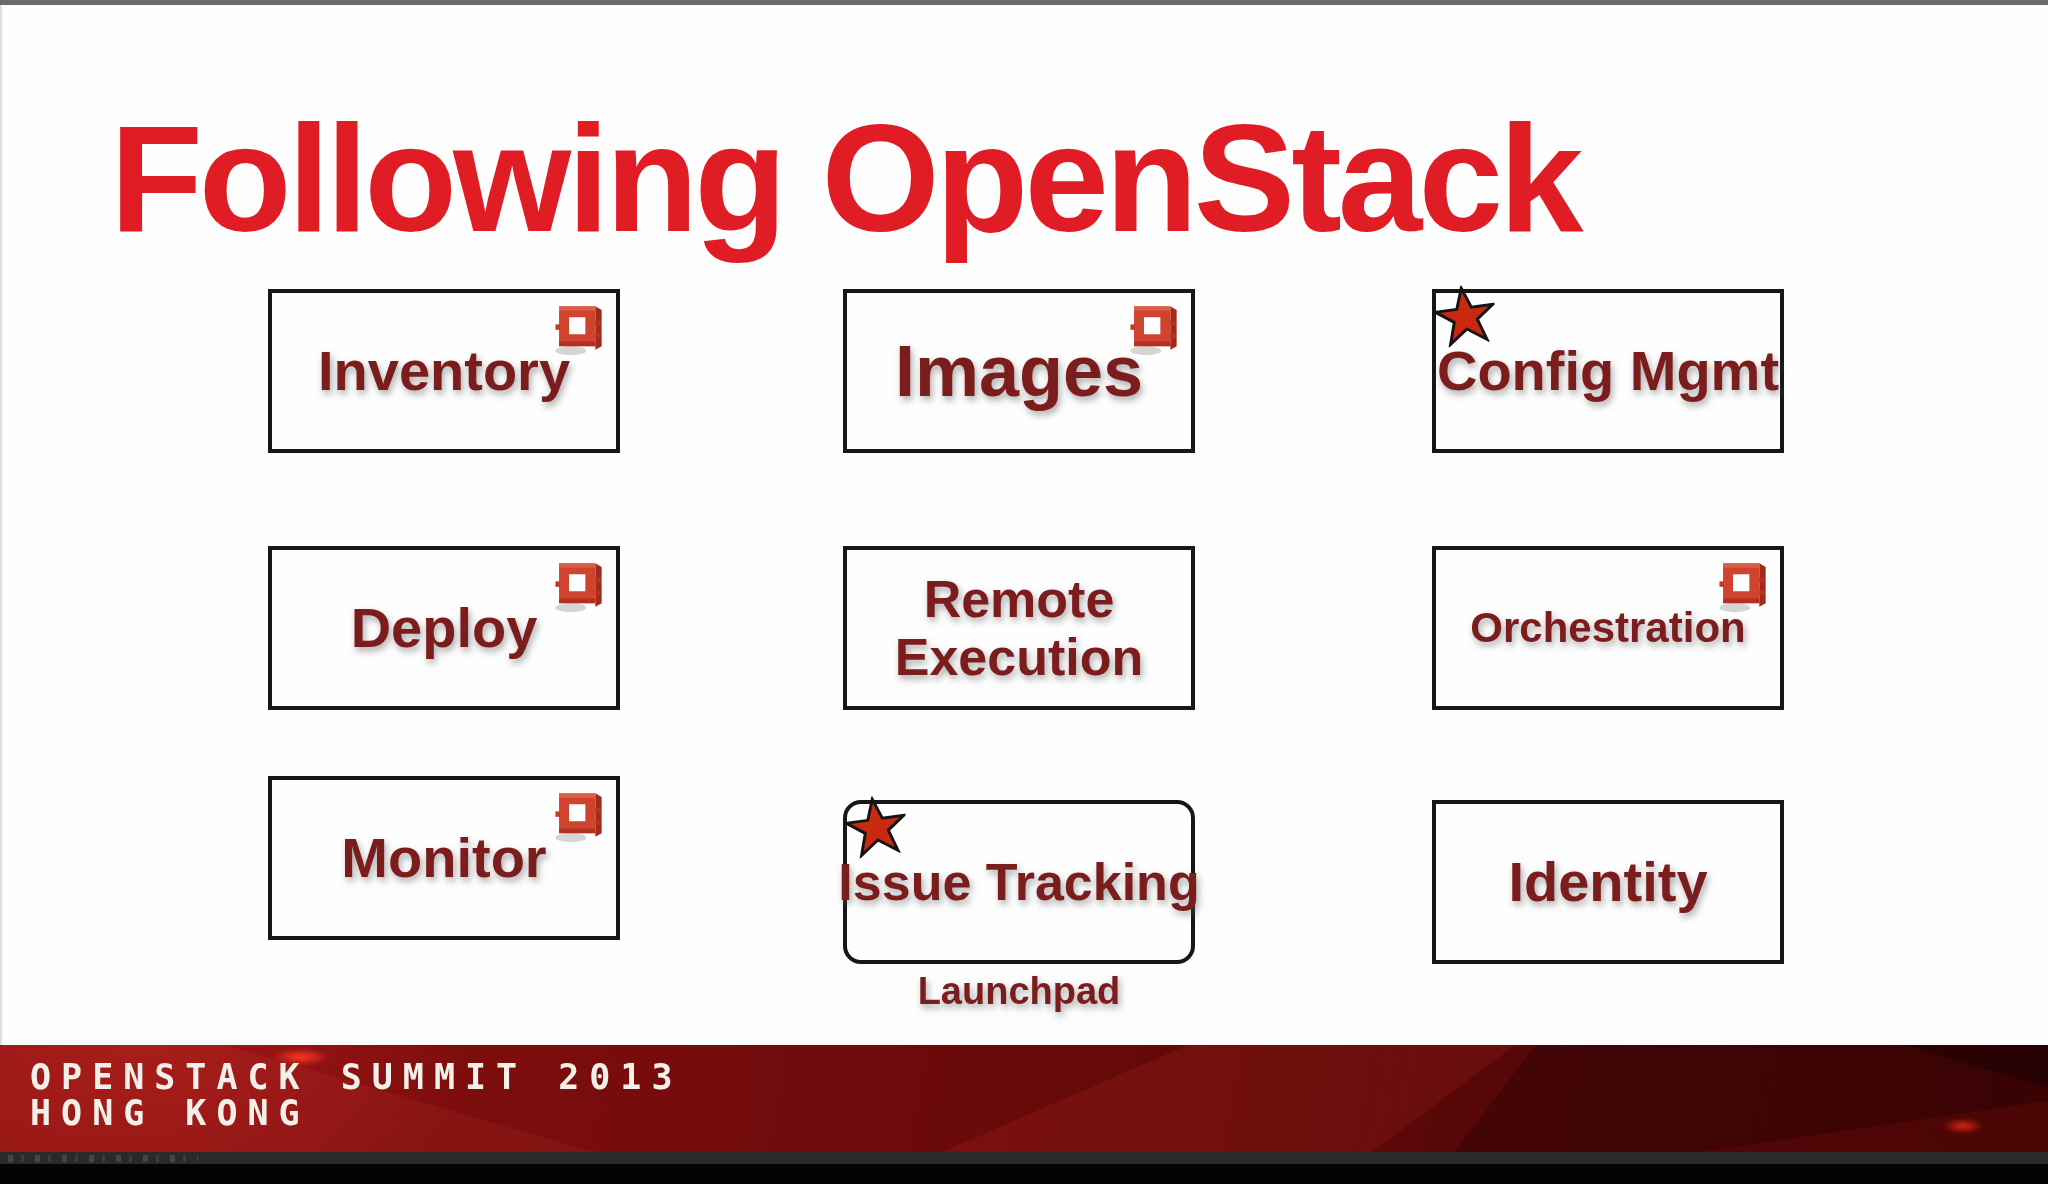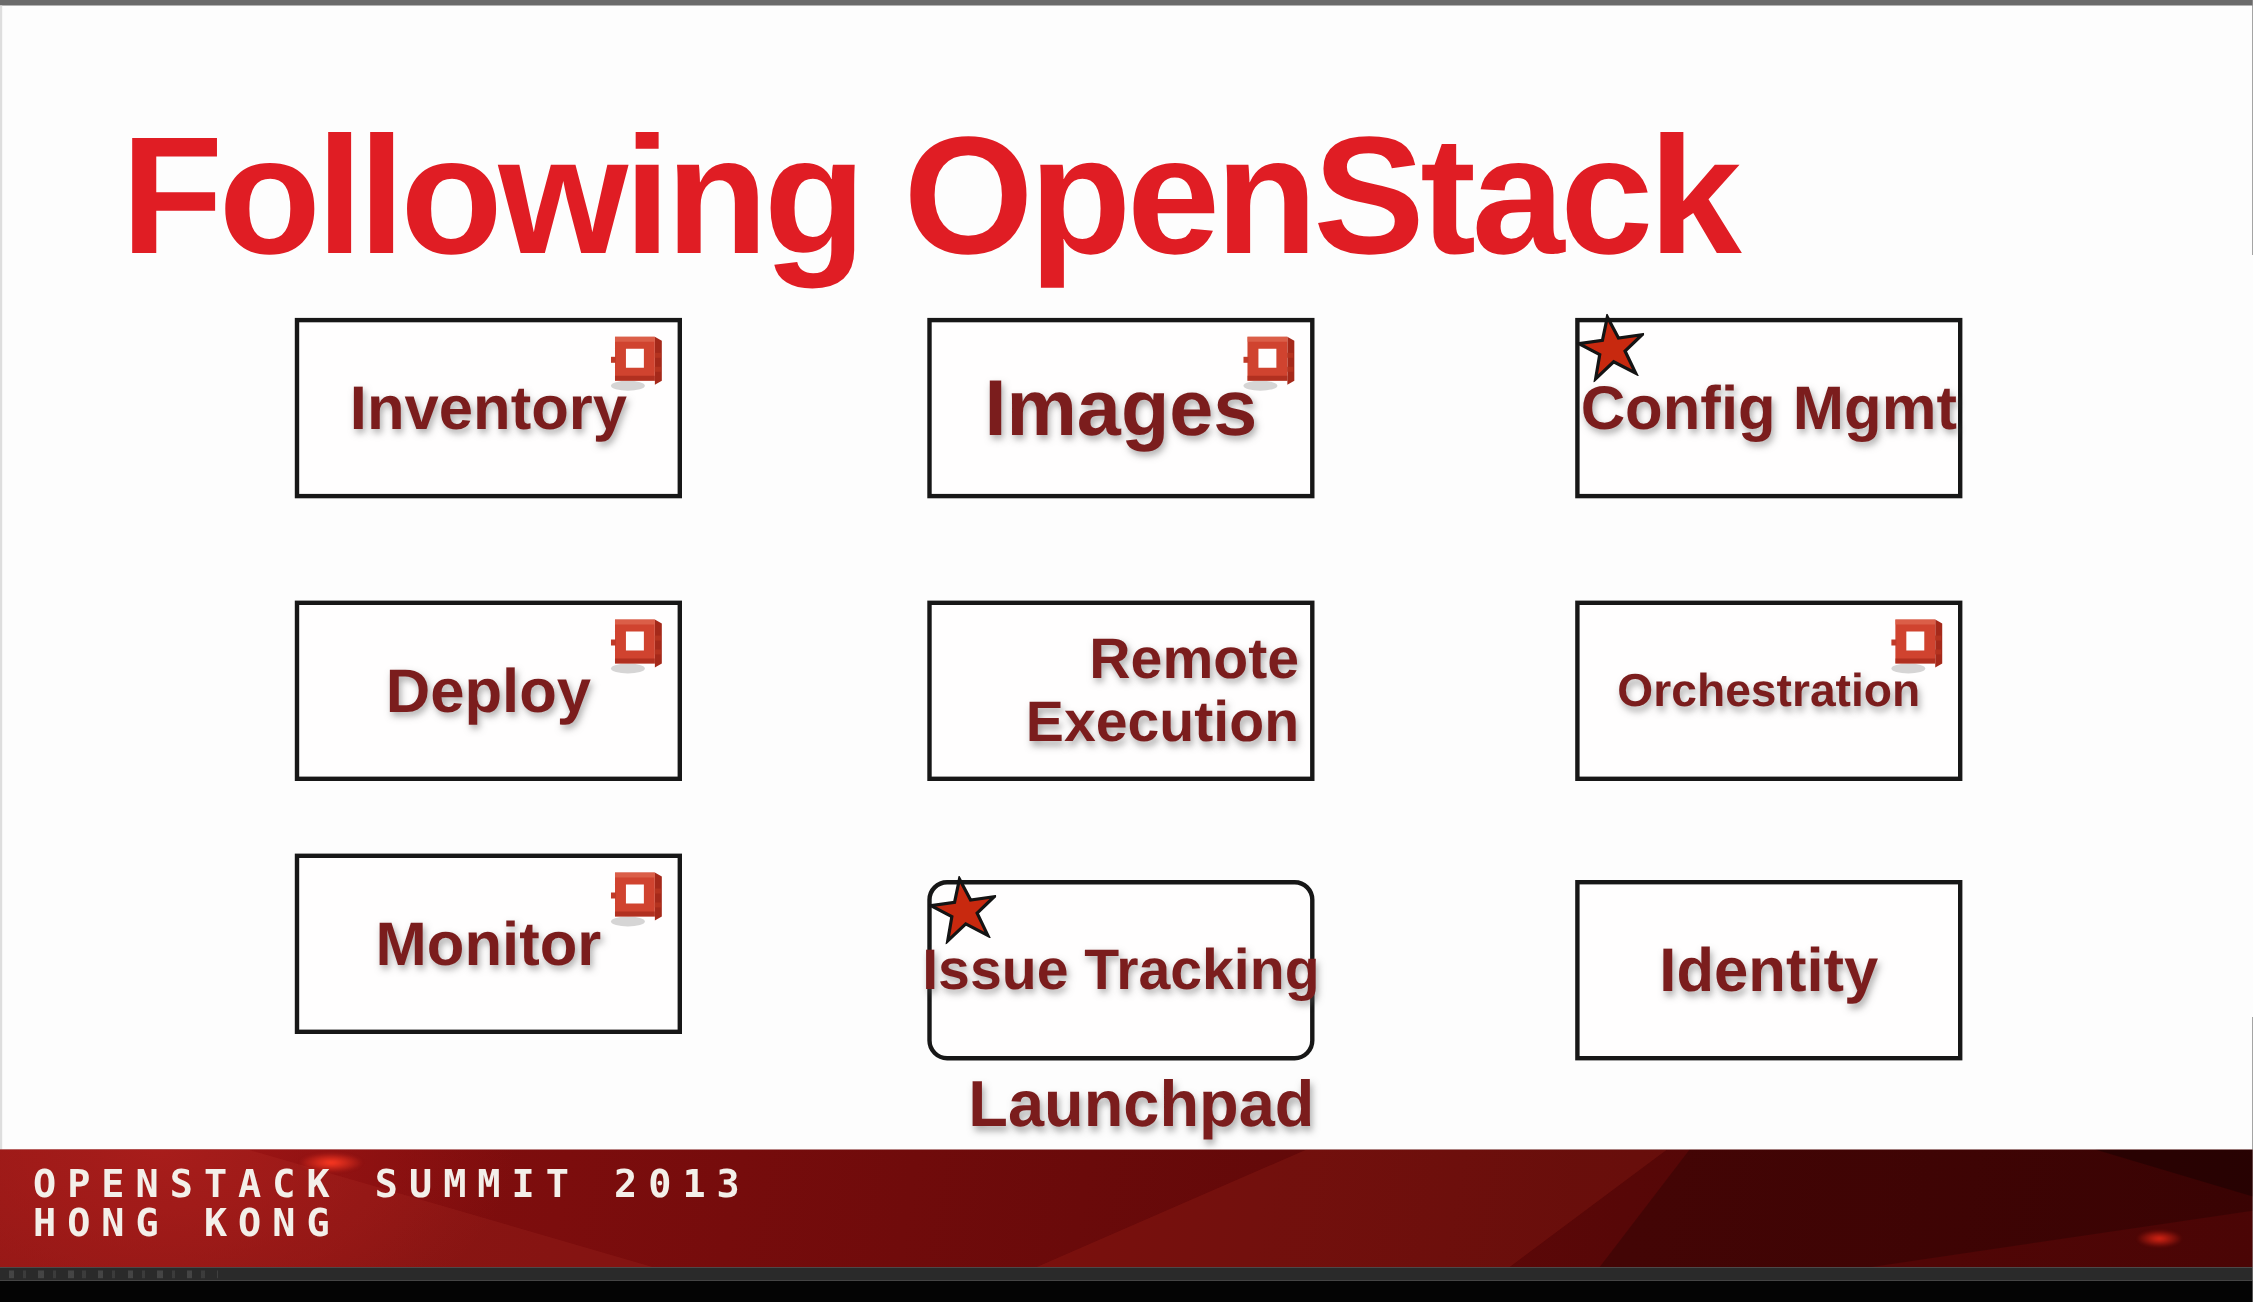--- a/index.html
+++ b/index.html
@@ -20,28 +20,28 @@
   .gbox {
     position:absolute; width:352px; height:164px; box-sizing:border-box;
     background:#fffefe; border:4px solid #171717;
     display:flex; align-items:center; justify-content:center;
   }
   .gbox .lbl {
     color:var(--label-maroon,#7b1d1d); font-weight:600; text-align:center;
     line-height:1.12; white-space:nowrap; padding:0 10px;
     text-shadow:2px 4px 7px rgba(90,90,90,.5);
   }
-  .gbox .lbl.wrap { white-space:normal;text-align:right; }
+  .gbox .lbl.wrap { white-space:normal; }
 
   .cube-icon { position:absolute; top:6px; right:8px; width:58px; height:58px; }
   .star-icon { position:absolute; top:-8px; left:-2px; width:62px; height:60px; transform:rotate(-8deg); }
 
   .caption {
-    position:absolute; left:843px; top:970px; width:352px; text-align:right;
-    font-size:59px; font-weight:600; color:var(--label-maroon,#7b1d1d);
+    position:absolute; left:843px; top:970px; width:352px; text-align:center;
+    font-size:38px; font-weight:600; color:var(--label-maroon,#7b1d1d);
     text-shadow:2px 4px 7px rgba(90,90,90,.5);
   }
 
   .footer {
     position:absolute; left:0; top:1045px; width:2048px; height:107px;
     background:
       radial-gradient(ellipse 560px 320px at 7% 0%, #a11616 0%, rgba(120,12,12,0) 58%),
       linear-gradient(100deg, #8a1010 0%, #7c0d0d 25%, #6a0a0a 48%, #570707 72%, #4a0505 100%);
   }
   .facet { position:absolute; top:0; left:0; width:100%; height:100%; }

